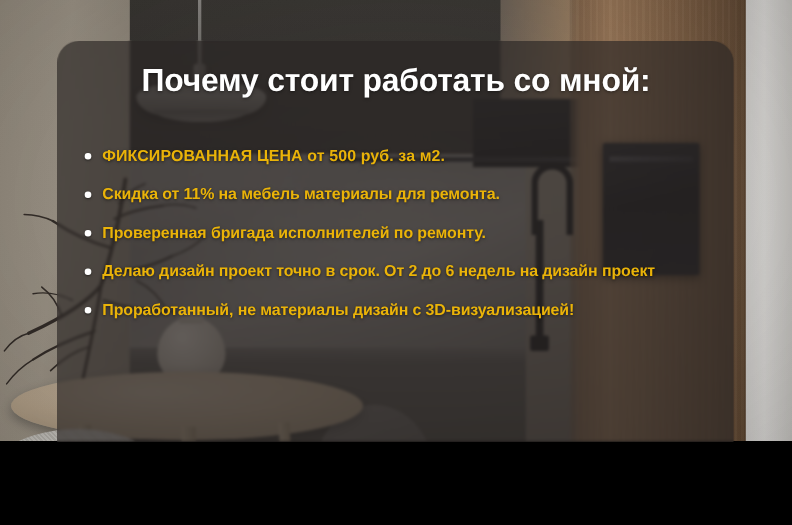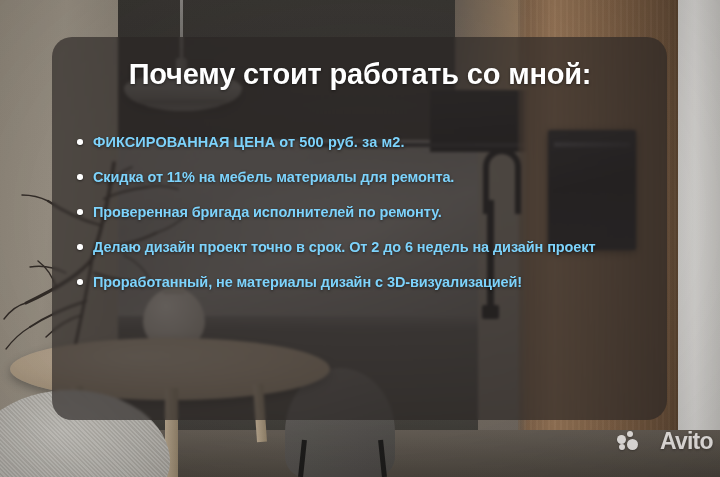--- a/index.html
+++ b/index.html
@@ -3,21 +3,21 @@
 <meta charset="utf-8">
 <style>
   html, body {
     margin: 0;
     padding: 0;
     background: #000;
   }
   #stage {
     position: relative;
     width: 720px;
-    height: 477px;
+    height: 401px;
     overflow: hidden;
     font-family: "Liberation Sans", "DejaVu Sans", sans-serif;
     -webkit-font-smoothing: antialiased;
   }
 
   
   .bg { position:absolute; inset:0; overflow:hidden; }
 
   
   .bg-base {
@@ -227,21 +227,21 @@
   .bullet-list{
     position:absolute;
     left:72px; top:133px; width:600px;
     margin:0; padding:0;
     list-style:none;
   }
   .bullet-item{
     position:relative;
     height:35px;
     padding-left:21px;
-    color:#7dd3fc;
+    color:#eab308;
     font-size:14.5px;
     font-weight:bold;
     letter-spacing:-0.1px;
     line-height:18px;
     text-shadow: 0 1px 3px rgba(0,0,0,.55);
     white-space:nowrap;
   }
   .bullet-item::before{
     content:"";
     position:absolute;

